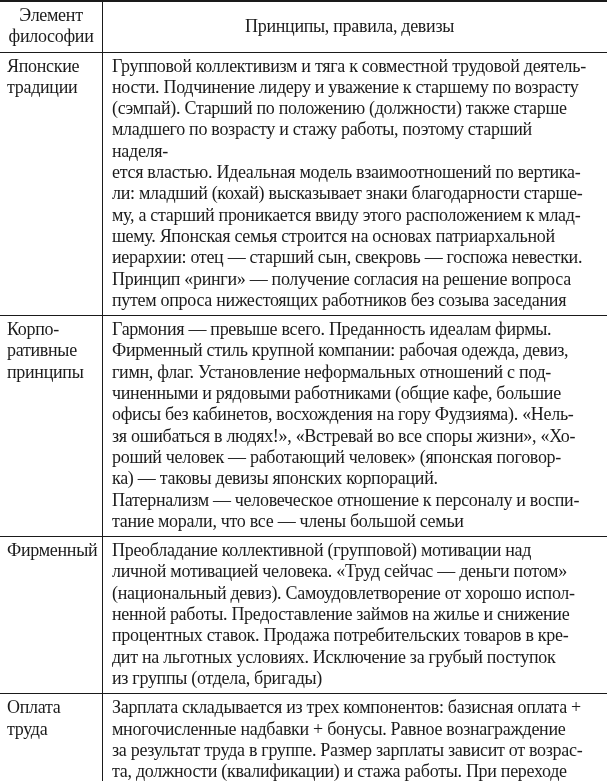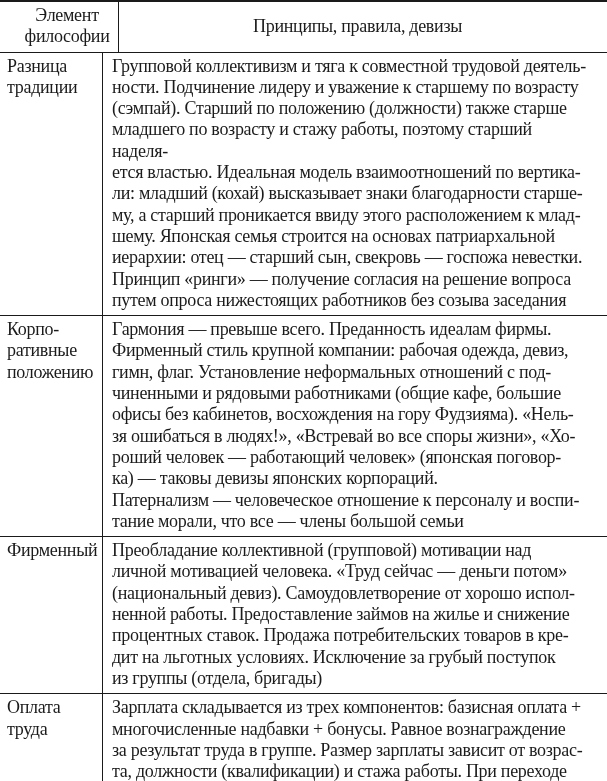--- a/index.html
+++ b/index.html
@@ -47,21 +47,20 @@
     padding: 3px 20px 4px 9px;
     box-sizing: border-box;
     line-height: 21.3px;
     white-space: pre-line;
     overflow: hidden;
   }
   .t-head .c-element {
     text-align: center;
     padding-left: 2px;
     padding-right: 2px;
-    margin-left: 16px;
   }
   .t-head .c-content {
     display: flex;
     align-items: center;
     justify-content: center;
     text-align: center;
   }
 </style>
 </head>
 <body>
@@ -71,39 +70,39 @@
 
     <div class="t-row t-head">
       <div class="c-element">Элемент
 философии</div>
       <div class="c-content">
         <span>Принципы, правила, девизы</span>
       </div>
     </div>
 
     <div class="t-row">
-      <div class="c-element">Разница
+      <div class="c-element">Японские
 традиции</div>
       <div class="c-content">Групповой коллективизм и тяга к совместной трудовой деятель-
 ности. Подчинение лидеру и уважение к старшему по возрасту
 (сэмпай). Старший по положению (должности) также старше
 младшего по возрасту и стажу работы, поэтому старший наделя-
 ется властью. Идеальная модель взаимоотношений по вертика-
 ли: младший (кохай) высказывает знаки благодарности старше-
 му, а старший проникается ввиду этого расположением к млад-
 шему. Японская семья строится на основах патриархальной
 иерархии: отец — старший сын, свекровь — госпожа невестки.
 Принцип «ринги» — получение согласия на решение вопроса
 путем опроса нижестоящих работников без созыва заседания</div>
     </div>
 
     <div class="t-row">
       <div class="c-element">Корпо-
 ративные
-положению</div>
+принципы</div>
       <div class="c-content">Гармония — превыше всего. Преданность идеалам фирмы.
 Фирменный стиль крупной компании: рабочая одежда, девиз,
 гимн, флаг. Установление неформальных отношений с под-
 чиненными и рядовыми работниками (общие кафе, большие
 офисы без кабинетов, восхождения на гору Фудзияма). «Нель-
 зя ошибаться в людях!», «Встревай во все споры жизни», «Хо-
 роший человек — работающий человек» (японская поговор-
 ка) — таковы девизы японских корпораций.
 Патернализм — человеческое отношение к персоналу и воспи-
 тание морали, что все — члены большой семьи</div>

